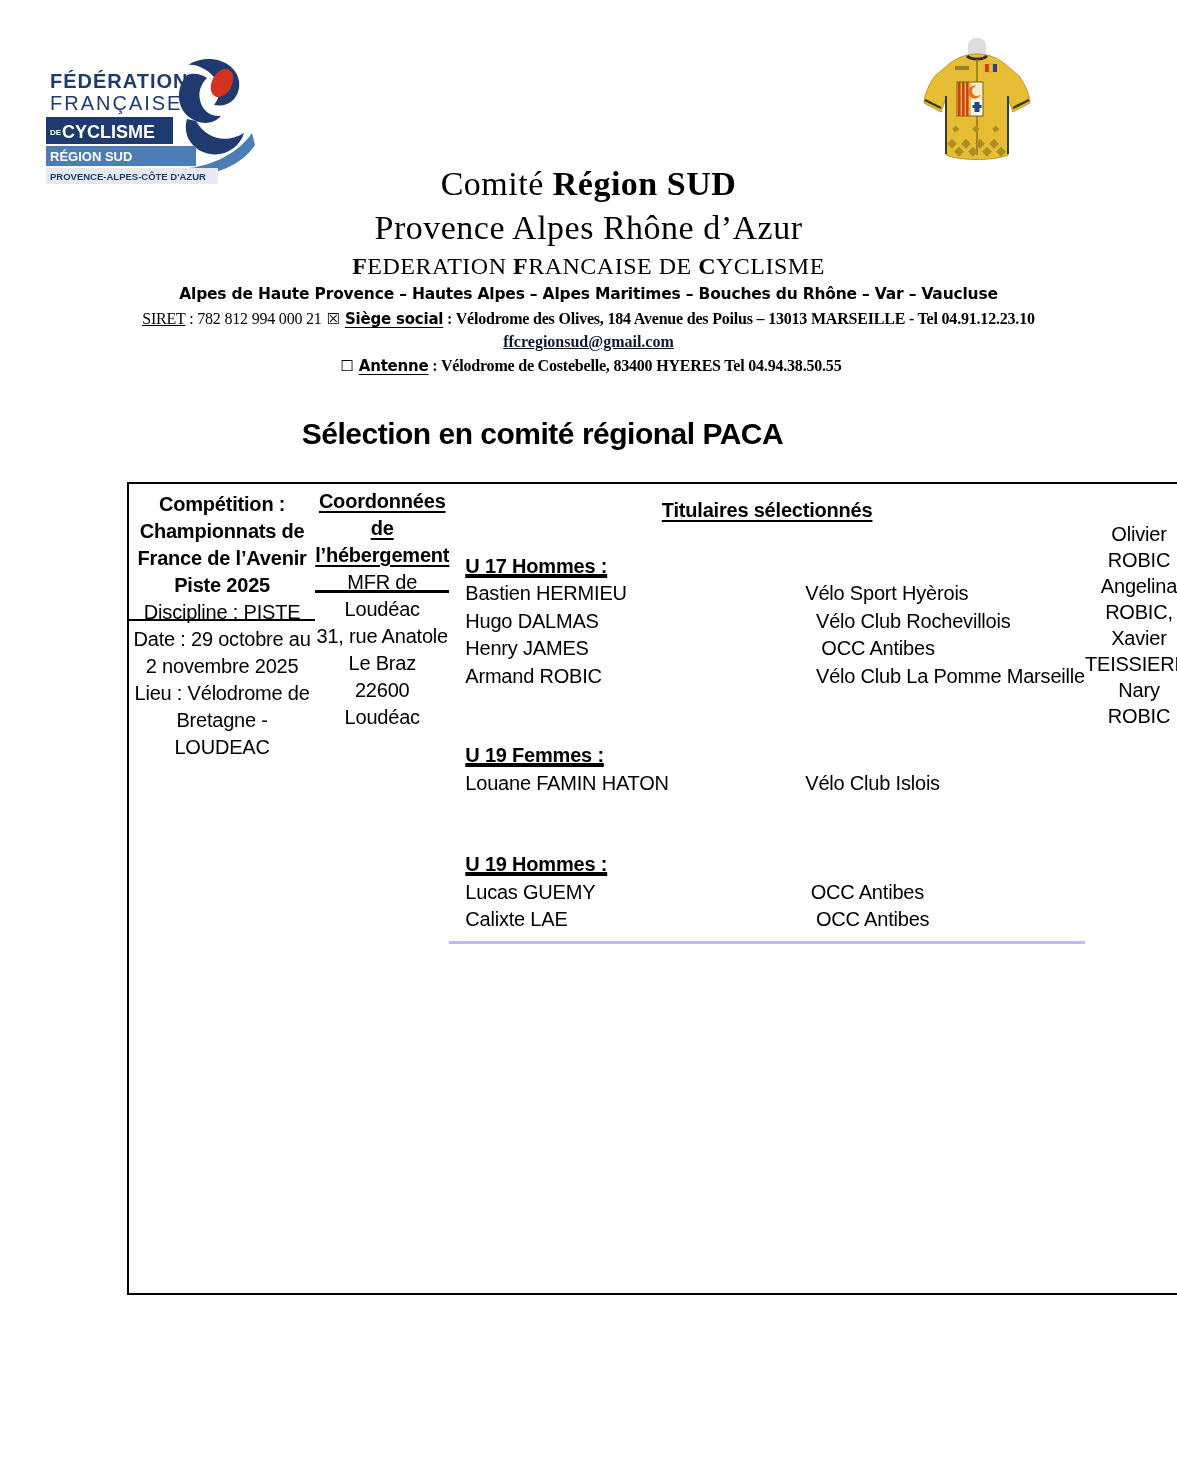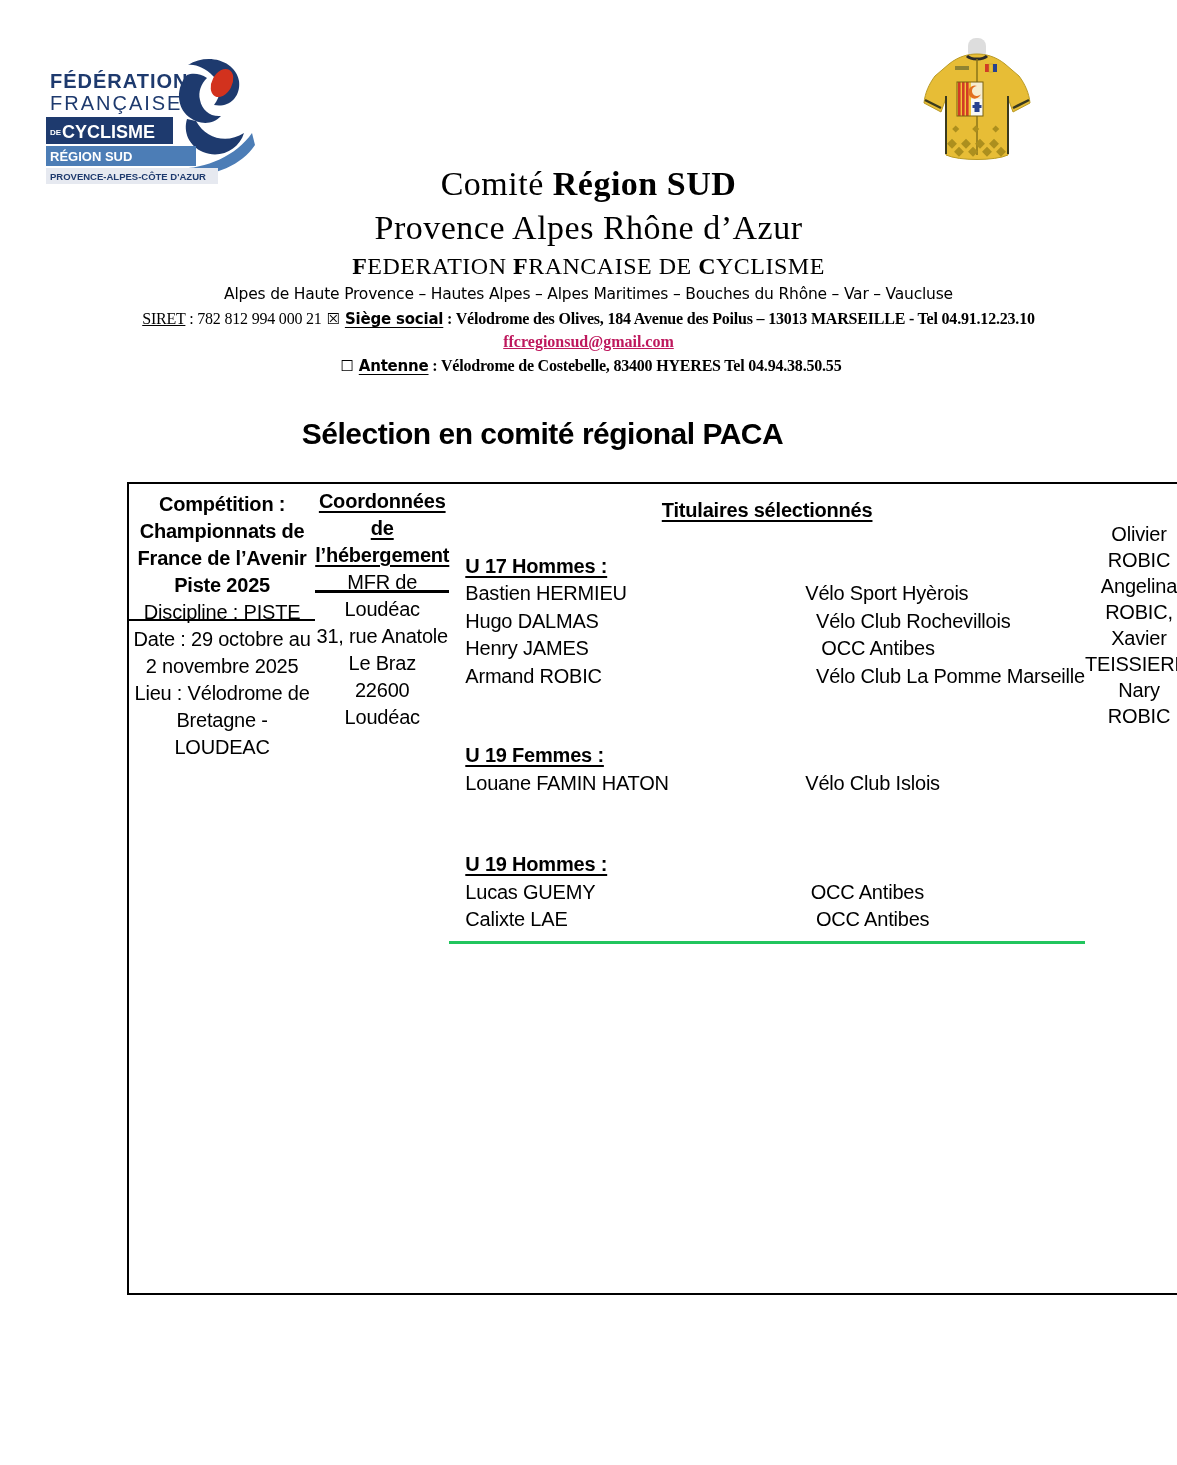--- a/index.html
+++ b/index.html
@@ -8,48 +8,48 @@
   
   .logo-box{position:absolute;left:38px;top:55px;width:218px;height:130px;}
   .jersey-box{position:absolute;left:913px;top:36px;width:128px;height:134px;}
   
   .hdr{position:absolute;left:0;top:162px;width:100%;text-align:center;}
   .t1{font-family:"Liberation Serif",serif;font-size:34px;line-height:43px;letter-spacing:.5px;}
   .t1 b{font-weight:bold;}
   .t2{font-family:"Liberation Serif",serif;font-size:34px;line-height:45px;letter-spacing:.5px;}
   .t3{font-family:"Liberation Serif",serif;font-size:24px;line-height:32px;letter-spacing:.5px;}
   .t3 b{font-weight:bold;}
-  .depts{font-family:"DejaVu Sans",sans-serif;font-weight:normal;font-size:15.5px;line-height:25px;letter-spacing:-0.2px;}
+  .depts{font-family:"DejaVu Sans",sans-serif;font-weight:bold;font-size:15.5px;line-height:25px;letter-spacing:-0.2px;}
   .sline{font-family:"Liberation Serif",serif;font-size:16px;line-height:23px;letter-spacing:-0.2px;}
   .sline .lbl-u{text-decoration:underline;}
   .sline .b-serif{font-weight:bold;}
   .sans-b-u{font-family:"DejaVu Sans",sans-serif;font-weight:bold;font-size:15px;
             text-decoration:underline;text-underline-offset:3px;}
   .chk{font-family:"DejaVu Sans",sans-serif;font-size:15px;margin:0 5px;}
   .email-line{line-height:22px;}
   .email-line a{font-family:"Liberation Serif",serif;font-weight:bold;font-size:16px;
-                color:#be185d;text-decoration:underline;}
+                color:#0f172a;text-decoration:underline;}
   .ant-line{line-height:26px;}
   
   .page-title{position:absolute;top:417px;left:0;width:100%;text-align:center;}
   .page-title span{position:relative;left:-46px;font-family:"Liberation Sans",sans-serif;
                    font-weight:bold;font-size:30px;letter-spacing:-0.5px;}
   
   .sel-table{position:absolute;left:127px;top:482px;width:1068px;height:813px;
              border:2px solid #000;box-sizing:border-box;display:flex;flex-direction:row;
              font-size:20px;letter-spacing:-0.2px;}
   .t-row{box-sizing:border-box;}
   .row1{height:137px;border-bottom:2px solid #000;padding-top:7px;line-height:27px;text-align:center;}
   .row2{height:109px;border-bottom:3px solid #000;padding-top:4px;line-height:27px;text-align:center;}
-  .row3{height:460px;border-bottom:3px solid #22c55e;padding-top:13px;line-height:27.5px;}
+  .row3{height:460px;border-bottom:3px solid #c4b5fd;padding-top:13px;line-height:27.5px;}
   .row4{flex:1;padding-top:11px;line-height:26px;text-align:center;}
   .bu{font-weight:bold;text-decoration:underline;text-decoration-thickness:2px;text-underline-offset:3px;}
   .bold{font-weight:bold;}
   .center{text-align:center;}
-  .grp-label{padding-left:16px;}
+  .grp-label{padding-left:16px;text-decoration:underline;}
   .rider{display:flex;padding-left:16px;}
   .rname{flex:0 0 340px;}
   .rclub{white-space:pre;}
   .sp{width:100%;}
 </style>
 </head>
 <body>
 
 <div class="page">
 

